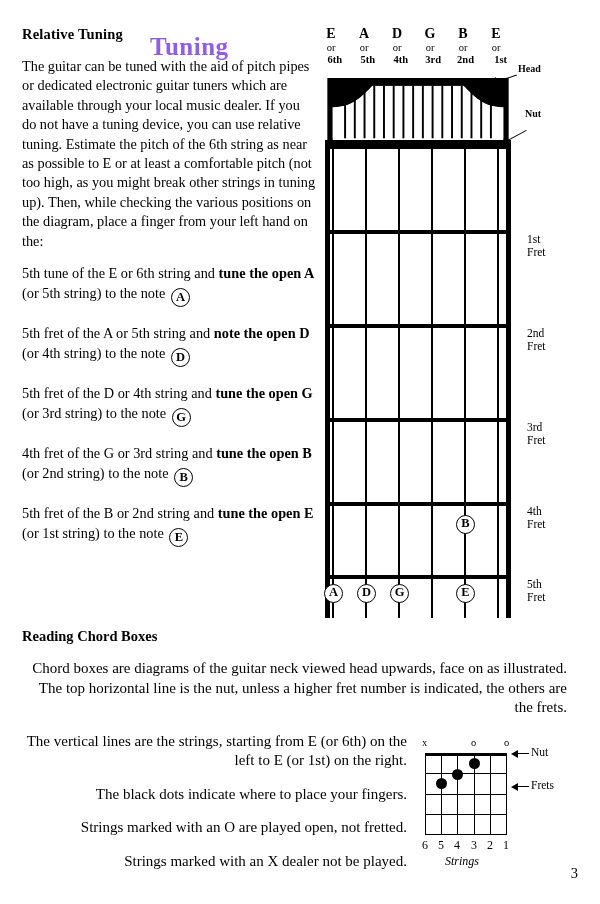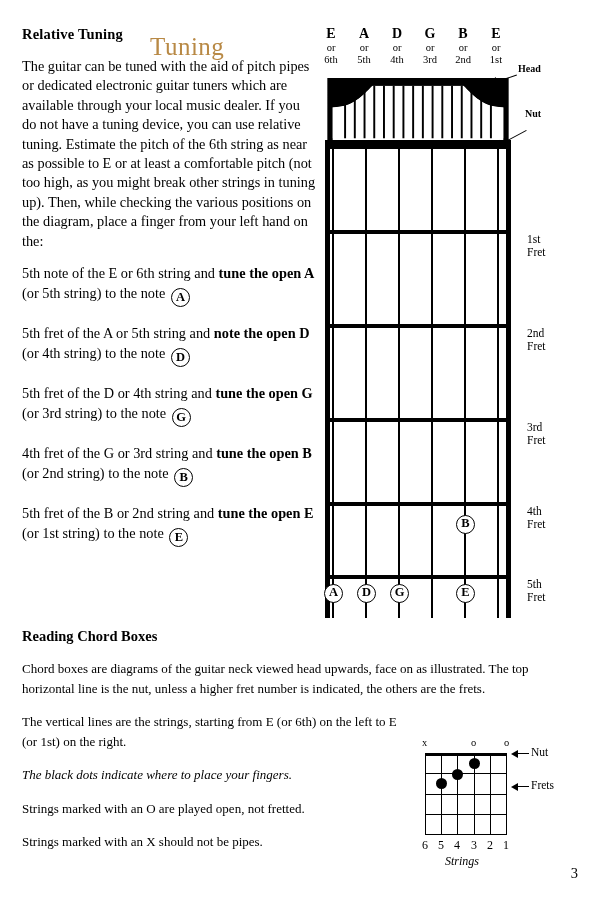--- a/index.html
+++ b/index.html
@@ -90,22 +90,23 @@
   }
   .sl .or {
     display: block;
     font-size: 10.5px;
     font-weight: normal;
     line-height: 12px;
   }
   .sl .ord {
     display: block;
     font-size: 10.5px;
-    font-weight: normal;
+    font-weight: bold;
     line-height: 12px;
+    text-align: right;
   }
 
   .neck {
     position: absolute;
     left: 7px;
     top: 52px;
     width: 186px;
     height: 540px;
   }
   .headstock {
@@ -180,23 +181,24 @@
   }
 
   
   .bottom {
     position: absolute;
     left: 22px;
     top: 628px;
     width: 560px;
   }
   .bottom p {
-    font-size: 13px;
+    font-size: 15px;
     line-height: 19.5px;
     margin: 0 0 14px 0;
+    text-align: right;
   }
   .bottom h2 {
     font-size: 14.5px;
     font-weight: bold;
     margin: 0 0 14px 0;
   }
   .chordbox {
     position: absolute;
     left: 425px;
     top: 735px;
@@ -268,42 +270,42 @@
     position: absolute;
     right: 22px;
     bottom: 22px;
     font-size: 14.5px;
   }
   .ghost {
     position: absolute;
     left: 150px;
     top: 33px;
     font-size: 25px;
-    font-weight: normal;
-    color: #a16207;
+    font-weight: bold;
+    color: #6d28d9;
     opacity: 0.75;
     letter-spacing: 0.5px;
     font-family: "Liberation Serif", serif;
     z-index: 0;
   }
 </style>
 </head>
 <body>
 
 <div class="page">
 
   <div class="ghost">Tuning</div>
 
   <div class="left-col">
     <h2 class="section-title">Relative Tuning</h2>
     <p class="body-text">The guitar can be tuned with the aid of pitch pipes or dedicated electronic guitar tuners which are available through your local music dealer. If you do not have a tuning device, you can use relative tuning. Estimate the pitch of the 6th string as near as possible to E or at least a comfortable pitch (not too high, as you might break other strings in tuning up). Then, while checking the various positions on the diagram, place a finger from your left hand on the:</p>
 
     <div class="tune-block">
       <div class="tune-para">
-        <span>5th note of the E or 6th string and </span><b>tune the open A</b><span> (or 5th string) to the note </span><span class="note-circle">A</span>
+        <span>5th tune of the E or 6th string and </span><b>tune the open A</b><span> (or 5th string) to the note </span><span class="note-circle">A</span>
       </div>
     </div>
 
     <div class="tune-block">
       <div class="tune-para">
         <span>5th fret of the A or 5th string and </span><b>note the open D</b><span> (or 4th string) to the note </span><span class="note-circle">D</span>
       </div>
     </div>
 
     <div class="tune-block">
@@ -438,23 +440,23 @@
 
     <div class="callout" style="left:207px; top:82px;">Nut</div>
     <div class="callout-line" style="left:182px; top:118px; width:30px; transform:rotate(-28deg);"></div>
     <div class="arrow-head" style="left:177px; top:115px; transform:rotate(-28deg);"></div>
   </div>
 
   <div class="bottom">
     <h2>Reading Chord Boxes</h2>
     <p style="width:545px;">Chord boxes are diagrams of the guitar neck viewed head upwards, face on as illustrated. The top horizontal line is the nut, unless a higher fret number is indicated, the others are the frets.</p>
     <p style="width:385px;">The vertical lines are the strings, starting from E (or 6th) on the left to E (or 1st) on the right.</p>
-    <p style="width:385px;font-style:italic;">The black dots indicate where to place your fingers.</p>
+    <p style="width:385px;">The black dots indicate where to place your fingers.</p>
     <p style="width:385px;">Strings marked with an O are played open, not fretted.</p>
-    <p style="width:385px;">Strings marked with an X should not be pipes.</p>
+    <p style="width:385px;">Strings marked with an X dealer not be played.</p>
   </div>
 
   <div class="chordbox">
 
     <div class="cb-mark" style="left:-3px; top:2px;">x</div>
     <div class="cb-mark" style="left:46px; top:2px;">o</div>
     <div class="cb-mark" style="left:79px; top:2px;">o</div>
 
     <div class="cb-grid">
       <div class="cb-h nut" style="top:0;"></div>

